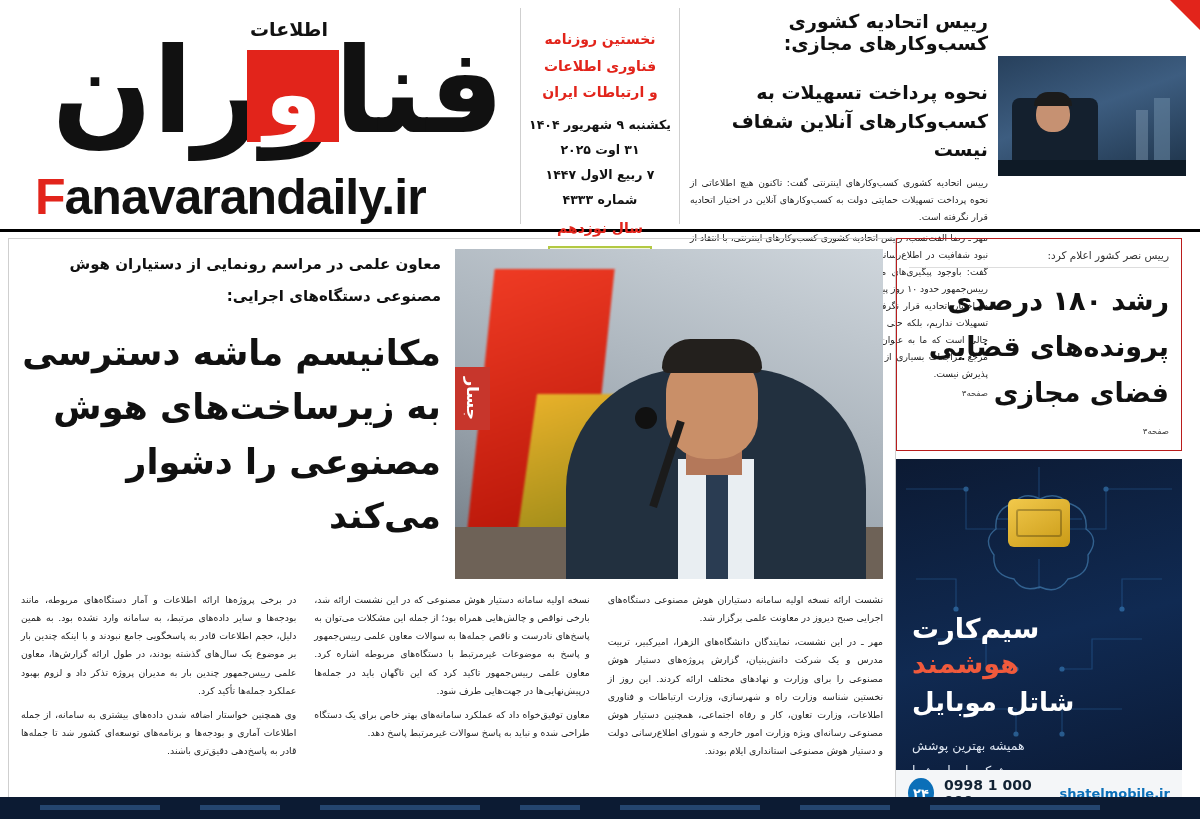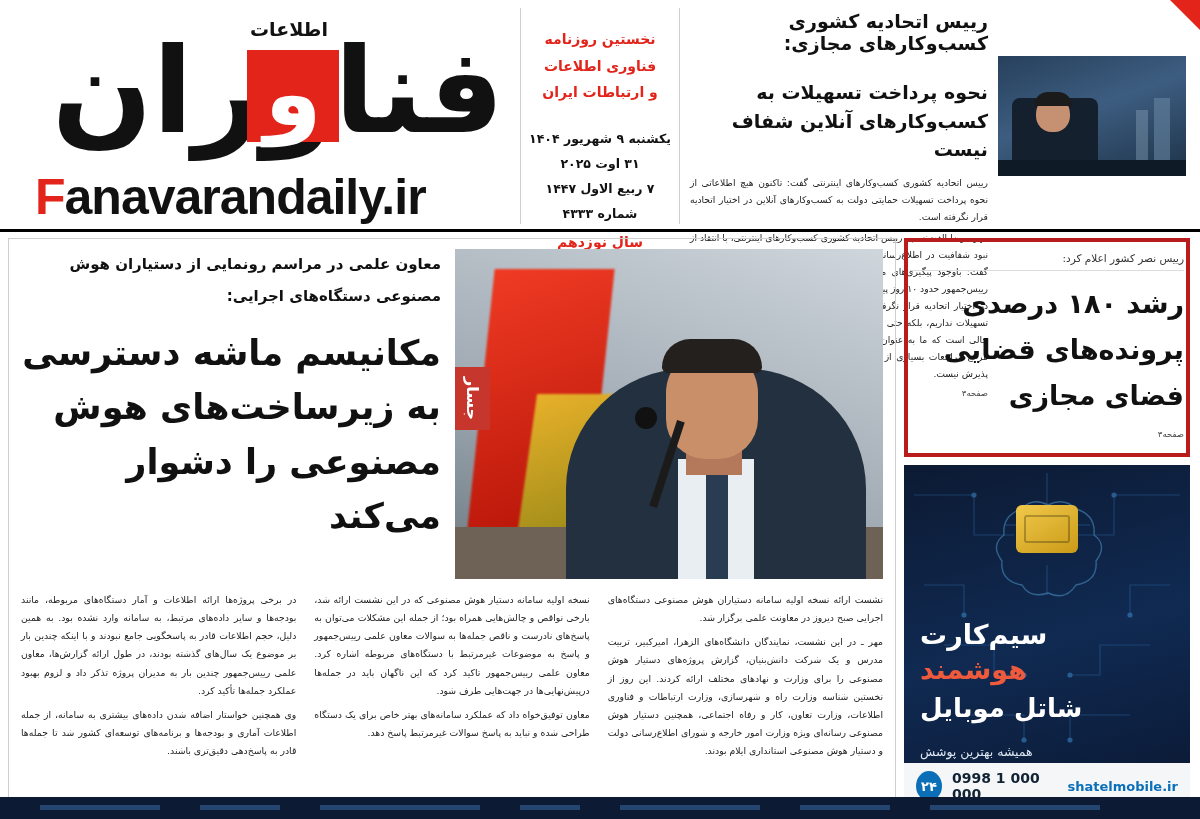--- a/index.html
+++ b/index.html
@@ -51,21 +51,21 @@
     margin-left: 15px;
   }
   .logo-latin .lead { color: #e2241b; }
 
   
   .mast-center {
     position: absolute; left: 520px; top: 8px; width: 160px; height: 216px;
     text-align: center; border-left: 1px solid #cfcfcf; border-right:1px solid #cfcfcf;
   }
   .mc-title { font-size: 14px; line-height: 1.9; color:#e2241b; font-weight: bold; padding-top: 18px;}
-  .mc-dates { font-size: 12.5px; line-height: 2.0; color:#111; margin-top: 20px; font-weight:bold;}
+  .mc-dates { font-size: 12.5px; line-height: 2.0; color:#111; margin-top: 6px; font-weight:bold;}
   .mc-year { font-size: 14px; color:#e2241b; font-weight:bold; margin-top:8px;}
   .mc-badge {
     margin: 10px auto 0; width: 104px; border: 2px solid #b3c943; background:#f3f7dd;
     font-size: 11.5px; color:#3b4a10; line-height: 1.9; padding: 4px 0;
   }
   .mc-badge b { display:block; }
 
   
   .mast-right {
     position: absolute; left: 690px; top: 10px; width: 496px; height: 212px;
@@ -89,21 +89,21 @@
   .mr-photo .face {
     position:absolute; left:38px; bottom:44px; width:34px; height:36px;
     background:#c69172; border-radius: 50% 50% 45% 45%;
   }
   .mr-photo .hair { position:absolute; left:36px; bottom:70px; width:38px; height:14px; background:#1b1b1b; border-radius: 18px 18px 0 0;}
   .mr-photo .desk { position:absolute; left:0; bottom:0; width:100%; height:16px; background:#0e1a26;}
   .mr-photo .flagA { position:absolute; right:16px; bottom:16px; width:16px; height:62px; background:#6c8aa6; opacity:.55;}
   .mr-photo .flagB { position:absolute; right:38px; bottom:16px; width:12px; height:50px; background:#8fa8bd; opacity:.4;}
 
   
-  .content { position: relative; height: 584px; padding: 6px 8px 0; display:flex; flex-direction: row-reverse; gap:8px; }
+  .content { position: relative; height: 584px; padding: 6px 8px 0; display:flex; flex-direction: row-reverse; }
   .lead-col { flex: 0 1 888px; border: 1px solid #cfcfcf; position: relative; padding: 10px 12px; }
   .side-col { flex: 0 0 286px; display:flex; flex-direction: column; gap: 8px; }
 
   
   .lead-top { display:flex; flex-direction: row-reverse; gap: 14px; }
   .lead-headline-wrap { flex: 0 0 420px; text-align: right; }
   .lead-kicker { font-size: 15px; font-weight: bold; color:#111; line-height: 2.1; }
   .lead-title { font-size: 35px; font-weight: bold; color:#111; line-height: 1.55; margin-top: 14px; }
   .lead-photo {
     flex: 1 1 auto; height: 330px; position: relative; overflow: hidden;
@@ -121,21 +121,21 @@
   .lp-mic { position:absolute; right:212px; bottom:70px; width:8px; height:90px; background:#1b1b1b; transform: rotate(18deg);}
   .lp-mic-head{ position:absolute; right:226px; bottom:150px; width:22px; height:22px; background:#111; border-radius:50%;}
   .lp-table { position:absolute; left:0; bottom:0; width:100%; height:52px; background:#6e6257;}
   .lp-badge { position:absolute; left:0; top:118px; background:#c7362c; color:#fff; font-size:16px; font-weight:bold; padding:10px 8px; writing-mode: vertical-rl;}
 
   .lead-body { margin-top: 12px; columns: 3; column-gap: 18px; font-size: 9.3px; line-height: 1.95; text-align: justify; color:#1c1c1c;}
   .lead-body p { margin: 0 0 6px; }
   .lead-more { position:absolute; left: 12px; bottom: 8px; font-size: 8.5px; color:#444;}
 
   
-  .side-news { border:4px solid #b91c1c; padding: 10px 2px 14px; text-align: right;}
+  .side-news { border:1px solid #b91c1c; padding: 10px 12px 14px; text-align: right;}
   .sn-kicker { font-size: 10.5px; color:#333; border-bottom:1px solid #ddd; padding-bottom:6px;}
   .sn-title { font-size: 27px; font-weight: bold; color:#111; line-height: 1.7; margin-top: 10px; text-align: right;}
   .sn-more { font-size: 8.5px; color:#444; margin-top: 10px;}
 
   .ad {
     flex: 1 1 auto; position: relative; overflow:hidden; text-align: left;
     background: linear-gradient(165deg,#0c1a33 0%, #102a52 50%, #0a1730 100%);
     color: #fff; padding: 14px 16px;
   }
   .ad-circuit { position:absolute; inset:0; opacity:.5; }
@@ -143,21 +143,21 @@
     position:absolute; top: 40px; left: 50%; transform: translateX(-50%);
     width: 62px; height: 48px; background: linear-gradient(150deg,#f2c94c,#c99a16);
     border-radius: 6px;
   }
   .ad-chip:after{ content:""; position:absolute; inset:10px 8px; border:2px solid rgba(0,0,0,.25); border-radius:3px;}
   .ad-head1 { position: relative; margin-top: 140px; font-size: 27px; font-weight: bold; }
   .ad-head2 { position: relative; font-size: 27px; font-weight: bold; color:#f05a3c; margin-top:4px;}
   .ad-head3 { position: relative; font-size: 26px; font-weight: bold; margin-top:8px; letter-spacing:1px;}
   .ad-sub { position: relative; font-size: 12.5px; line-height: 2.0; margin-top: 16px; color:#dfe7f3;}
   .ad-footer {
-    position:absolute; left:0; right:0; bottom:7px; height: 46px; background:#f4f6f8;
+    position:absolute; left:0; right:0; bottom:0; height: 46px; background:#f4f6f8;
     display:flex; flex-direction: row-reverse; align-items:center; gap:10px; padding: 4px 12px;
   }
   .ad-24 { width: 30px; height:30px; border-radius:50%; background:#0b6fb8; color:#fff; font-size:13px; font-weight:bold; display:flex; align-items:center; justify-content:center;}
   .ad-phone { color:#123; font-size:14px; font-weight:bold; direction:ltr;}
   .ad-site { color:#0b6fb8; font-size:13px; font-weight:bold; direction:ltr; margin-right:auto;}
 
   
   .bottom-strip { position:absolute; left:0; bottom:0; width:1200px; height: 22px; background:#0c1b33; }
   .bottom-strip .dash { position:absolute; top:8px; height:5px; background:#24456f; }
 </style>

